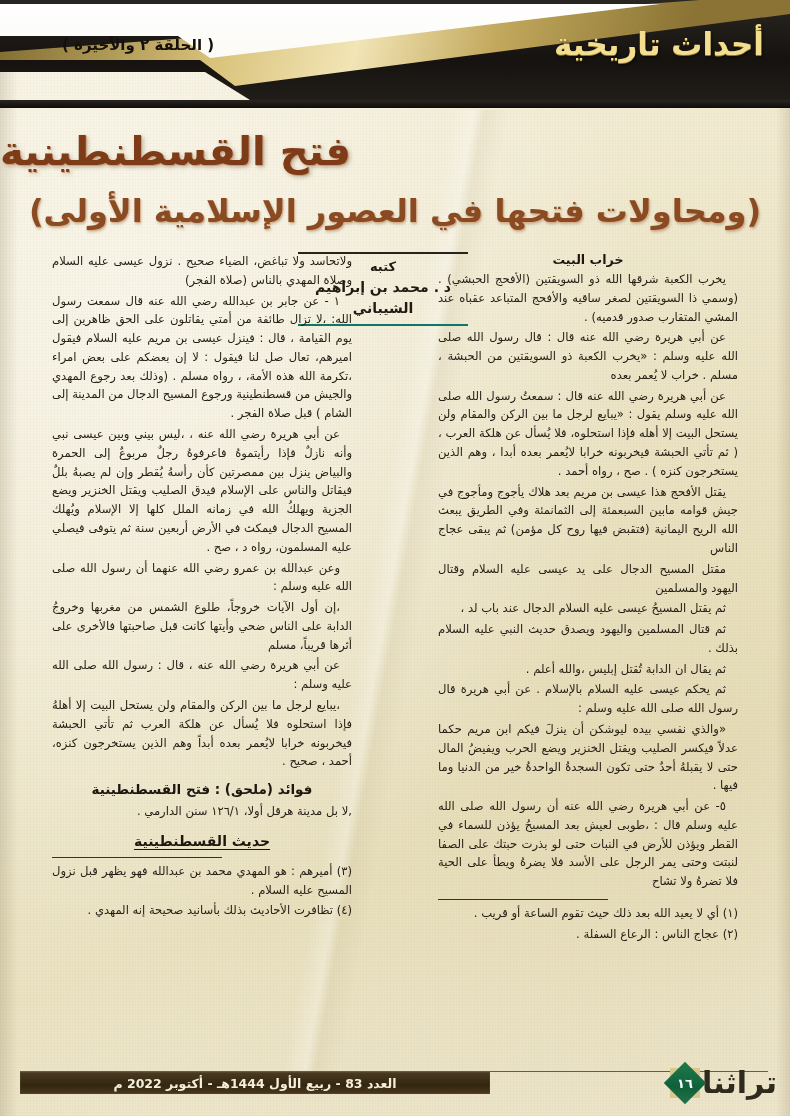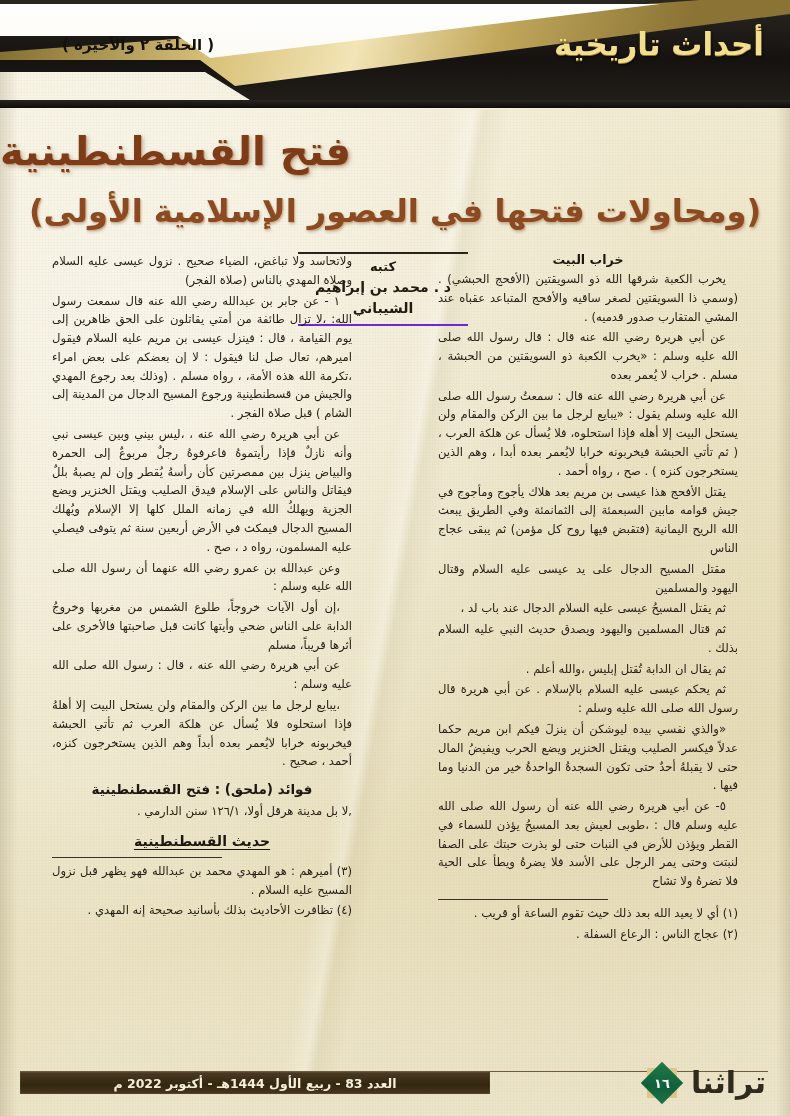--- a/index.html
+++ b/index.html
@@ -68,21 +68,21 @@
   }
   .title-sub{
     position:absolute;left:0;right:0;top:192px;text-align:center;
     font-size:32px;font-weight:bold;color:#8a4a22;direction:rtl;
     text-shadow:1px 1px 0 #d6b08c,1px 2px 3px rgba(90,45,15,.3);
   }
 
   
   .author{
     position:absolute;left:298px;top:252px;width:170px;text-align:center;direction:rtl;
-    border-top:2px solid #2a231a;border-bottom:2px solid #6d28d9;
+    border-top:2px solid #2a231a;border-bottom:2px solid #0f766e;
     padding:4px 0 5px 0;
   }
   .author .k{font-size:13px;font-weight:bold;color:#201a12;line-height:1.45;}
   .author .n{font-size:14px;font-weight:bold;color:#201a12;line-height:1.5;}
 
   
   .col{position:absolute;direction:rtl;text-align:justify;color:#241d14;}
   .col-right{right:52px;top:252px;width:300px;}
   .col-left{left:52px;top:252px;width:300px;}
   .col p{margin:0 0 2px 0;font-size:11.6px;line-height:1.62;text-align:justify;}
@@ -103,21 +103,21 @@
   
   .footer{position:absolute;left:0;right:0;bottom:0;height:58px;}
   .foot-rule{position:absolute;left:20px;right:22px;bottom:44px;height:1px;background:#6d5c3c;}
   .foot-bar{
     position:absolute;left:20px;bottom:22px;width:470px;height:22px;
     background:linear-gradient(180deg,#4b3a22,#33260f 60%,#4a3820);
     display:flex;align-items:center;justify-content:center;
     box-shadow:inset 0 0 0 1px rgba(255,255,255,.06);
   }
   .foot-bar span{color:#f6efdc;font-size:12.5px;font-weight:bold;direction:rtl;letter-spacing:.2px;}
-  .brandwrap{position:absolute;right:24px;bottom:16px;display:flex;align-items:center;gap:12px;}
+  .brandwrap{position:absolute;right:13px;bottom:16px;display:flex;align-items:center;gap:0;}
   .brand{
     font-size:30px;font-weight:bold;color:#2e2a1e;direction:rtl;line-height:1;
     letter-spacing:-1px;
   }
   .diamond{
     width:34px;height:34px;position:relative;
   }
   .diamond .sq{
     position:absolute;inset:2px;background:#d9c88d;
   }

